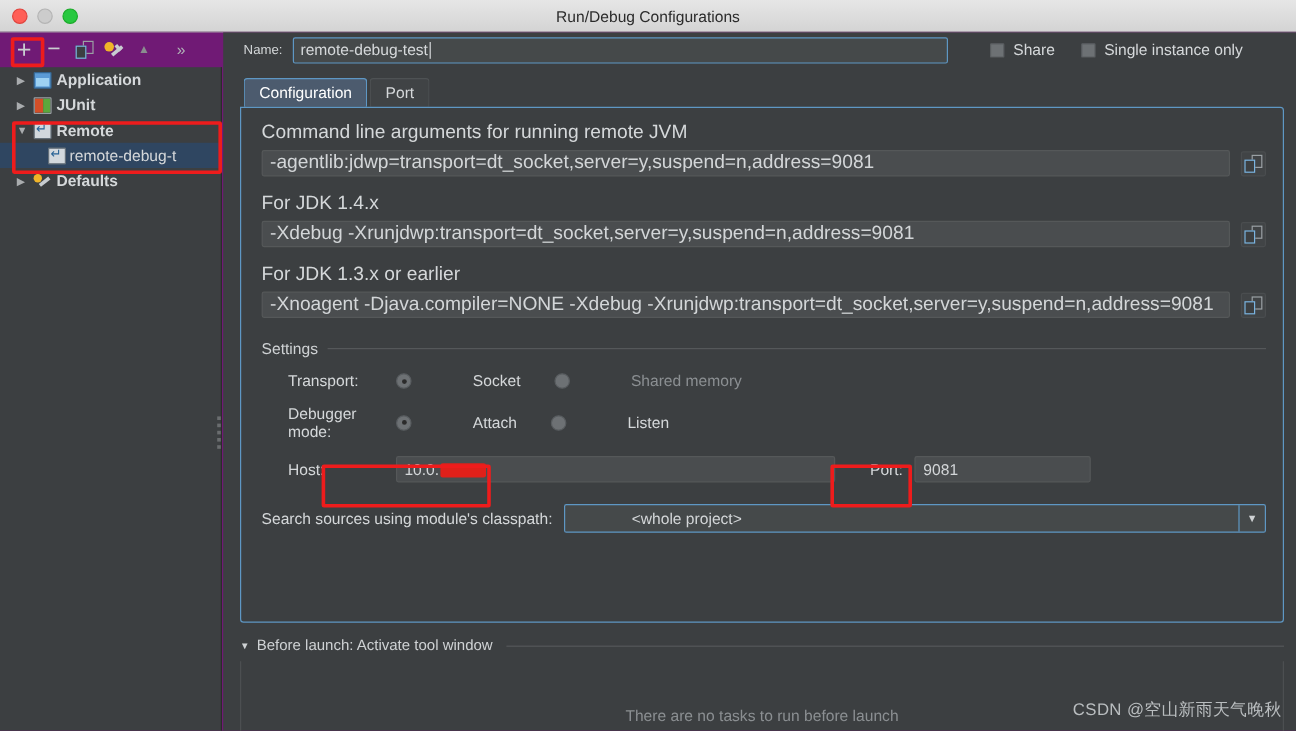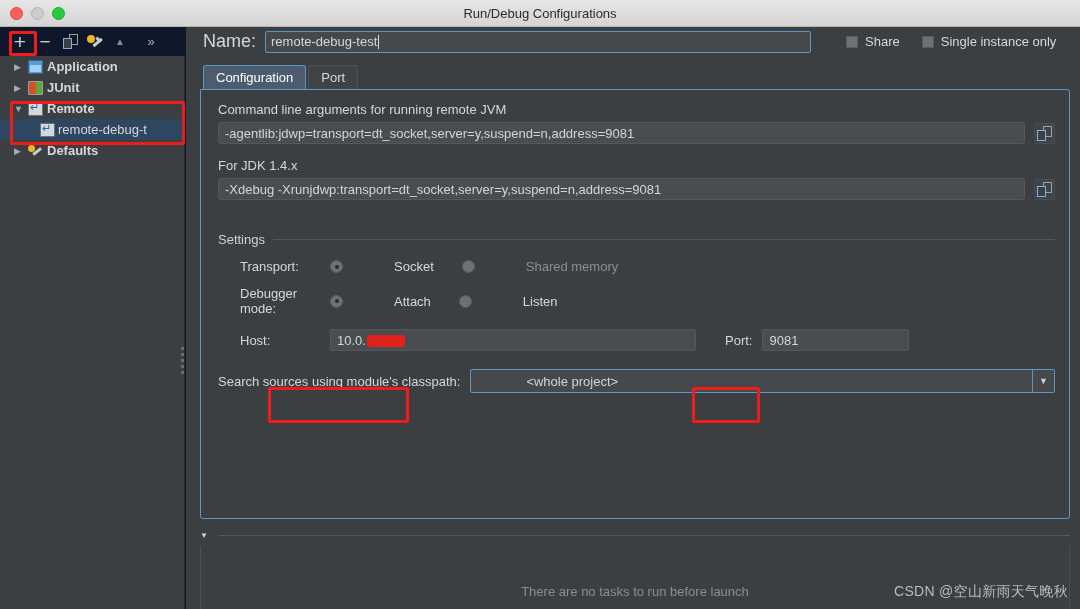--- a/index.html
+++ b/index.html
@@ -5,21 +5,21 @@
   * { box-sizing: border-box; margin: 0; padding: 0; }
   html, body {
     width: 1080px; height: 609px;
     font-family: "Liberation Sans", sans-serif;
     background: #3c3f41;
     overflow: hidden;
   }
   #app {
     position: relative;
     width: 1080px; height: 609px;
-    background: #0f172a;
+    background: #701a75;
   }
 
   
   .titlebar {
     position: absolute; top: 0; left: 0;
     width: 1080px; height: 27px;
     background: linear-gradient(#e6e6e6, #d4d4d4);
     border-bottom: 1px solid #b4b4b4;
     display: flex; align-items: center;
   }
@@ -161,21 +161,21 @@
   .pane {
     position: absolute; top: 27px; left: 186px;
     width: 894px; height: 582px;
     background: #3c3f41;
   }
 
   .name-row {
     display: flex; align-items: center;
     height: 29px; padding-left: 17px;
   }
-  .name-label { font-size: 18px; color: #d5d8da; }
+  .name-label { font-size: 11px; color: #d5d8da; }
   .name-input {
     margin-left: 9px;
     width: 546px; height: 22px;
     background: #45494a;
     border: 1px solid #5e97c4;
     border-radius: 2px;
     color: #d5d8da; font-size: 13px;
     padding: 0 5px;
     display: flex; align-items: center;
     position: relative;
@@ -209,26 +209,26 @@
   .tab-body {
     margin: 0 10px 0 14px;
     border: 1px solid #5e97c4;
     border-radius: 0 3px 3px 3px;
     height: 430px;
     padding: 12px 0 0 0;
     position: relative;
   }
 
   .field-block { margin: 0 14px 0 17px; }
-  .field-label { font-size: 13px; color: #d5d8da; margin-bottom: 5px; }
+  .field-label { font-size: 16px; color: #d5d8da; margin-bottom: 5px; }
   .field-row { display: flex; align-items: center; gap: 9px; }
   .ro-field {
     flex: 1; height: 22px;
     background: #4a4d4f; border: 1px solid #555859; border-radius: 2px;
-    color: #d3d6d8; font-size: 13px;
+    color: #d3d6d8; font-size: 16px;
     display: flex; align-items: center; padding: 0 6px;
     white-space: nowrap; overflow: hidden;
   }
   .copy-btn {
     width: 21px; height: 21px;
     display: flex; align-items: center; justify-content: center;
     border: 1px solid #4a4d4f; border-radius: 2px;
     background: #414446;
   }
   .gap { height: 14px; }
@@ -453,20 +453,32 @@
             <span class="copy-glyph">
                 <i class="back"></i>
                 <i class="front"></i>
               </span>
           </div>
         </div>
       </div>
 
       <div class="gap"></div>
 
+      <div class="field-block">
+        <div class="field-label">For JDK 1.3.x or earlier</div>
+        <div class="field-row">
+          <div class="ro-field">-Xnoagent -Djava.compiler=NONE -Xdebug -Xrunjdwp:transport=dt_socket,server=y,suspend=n,address=9081</div>
+          <div class="copy-btn">
+            <span class="copy-glyph">
+                <i class="back"></i>
+                <i class="front"></i>
+              </span>
+          </div>
+        </div>
+      </div>
 
       <div class="settings-hdr">
         <span>Settings</span>
         <span class="rule"></span>
       </div>
 
       <div class="srow">
         <span class="lbl">Transport:</span>
         <div class="radio on">
           <span class="dot"></span>
@@ -505,20 +517,21 @@
         <div class="combo">
           <span class="val">&lt;whole project&gt;</span>
           <span class="arrow">▼</span>
         </div>
       </div>
     </div>
 
     <div style="margin-top:12px;">
       <div class="bl-hdr">
         <span class="tri">▼</span>
+        <span>Before launch: Activate tool window</span>
         <span class="rule"></span>
       </div>
       <div class="bl-box">
         <span>There are no tasks to run before launch</span>
       </div>
     </div>
   </div>
 
   <div class="watermark">CSDN @空山新雨天气晚秋</div>
 

